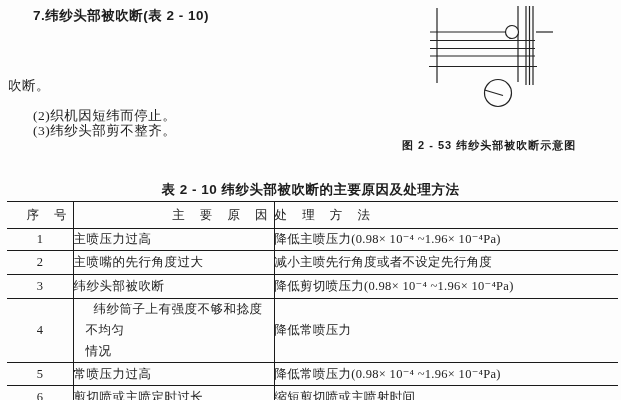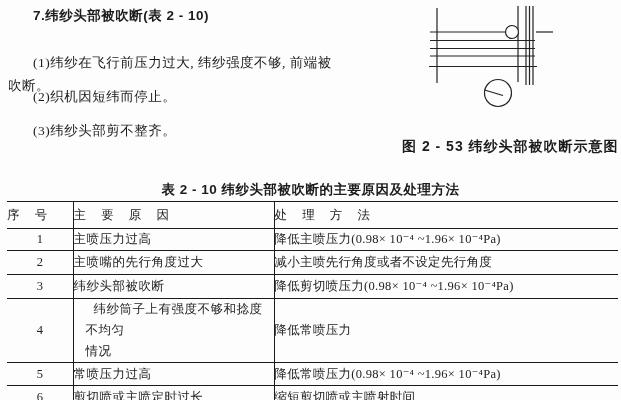--- a/index.html
+++ b/index.html
@@ -23,30 +23,30 @@
   }
   .intro-heading{
     top:8px;left:33px;
     font-family:"Liberation Sans","DejaVu Sans",sans-serif;
     font-weight:bold;
     font-size:13.5px;
   }
   .l1{top:31px;left:33px;}
   .l2{top:55px;left:33px;}
   .l3{top:78px;left:8px;}
-  .l4{top:89px;left:33px;}
+  .l4{top:108px;left:33px;}
   .l5{top:123px;left:33px;}
 
   
   .figure-svg{position:absolute;left:420px;top:0;width:180px;height:118px;}
   .figure-caption{
     position:absolute;left:402px;top:138px;width:210px;
     font-family:"Liberation Sans","DejaVu Sans",sans-serif;
     font-weight:bold;
-    font-size:14px;
+    font-size:11px;
     letter-spacing:1px;
     white-space:nowrap;
   }
 
   
   .table-title{
     position:absolute;top:181px;left:0;width:621px;
     text-align:center;
     font-family:"Liberation Sans","DejaVu Sans",sans-serif;
     font-weight:bold;
@@ -74,42 +74,41 @@
   table.main tr.last th, table.main tr.last td{border-bottom:1.5px solid #1a1a1a;}
   .cell-no{text-align:center;}
   .cell-cause{
     border-right:1.1px solid #1a1a1a;
     padding-left:13px;
     letter-spacing:0.5px;
     white-space:pre-line;
   }
   .cell-treat{padding-left:16px;letter-spacing:0.3px;}
   th.cell-no{letter-spacing:3px;}
-  th.cell-cause{text-align:left;padding-left:0;letter-spacing:6px;}
+  th.cell-cause{text-align:right;padding-left:0;letter-spacing:6px;}
   th.cell-treat{text-align:left;padding-left:0;letter-spacing:6px;margin-top:36px;}
   tr.hdr{height:27px;}
   tr.r1{height:22px;}
   tr.r2{height:24px;}
   tr.r3{height:24px;}
   tr.r4{height:49px;}
   tr.r5{height:23px;}
   tr.r6{height:24px;}
   tr.r4 .cell-cause{
     padding-left:12px;
     text-indent:8px;
     line-height:21px;
   }
 </style>
 </head>
 <body>
 
 <div class="page">
 
   <div class="intro-line intro-heading">7.纬纱头部被吹断(表 2 - 10)</div>
-  <div class="intro-line l2">(1)纬纱在飞行前压力过大, 纬纱强度不够, 前端被</div>
   <div class="intro-line l3">吹断。</div>
   <div class="intro-line l4">(2)织机因短纬而停止。</div>
   <div class="intro-line l5">(3)纬纱头部剪不整齐。</div>
 
   <svg class="figure-svg" viewBox="0 0 180 118">
     <g stroke="#222" stroke-width="1.2" fill="none">
 
       <line x1="17" y1="8" x2="17" y2="83"></line>
 
       <line x1="98" y1="6" x2="98" y2="82"></line>

